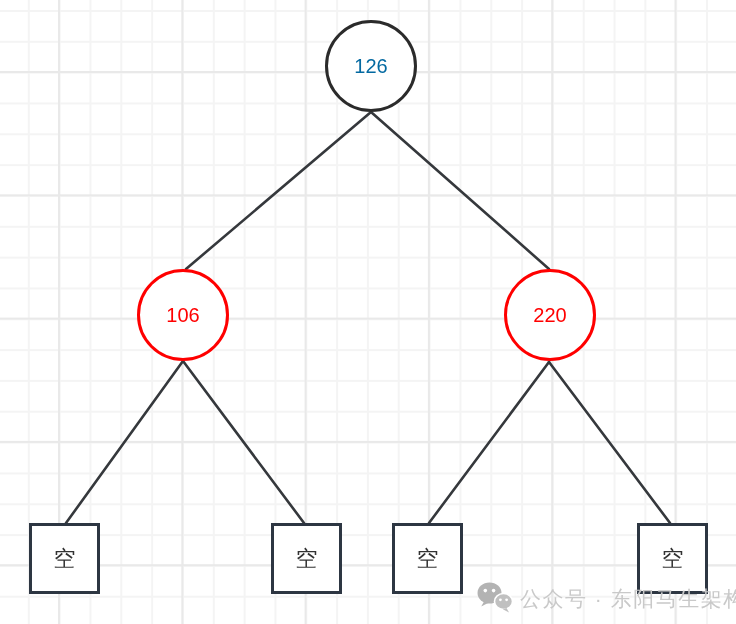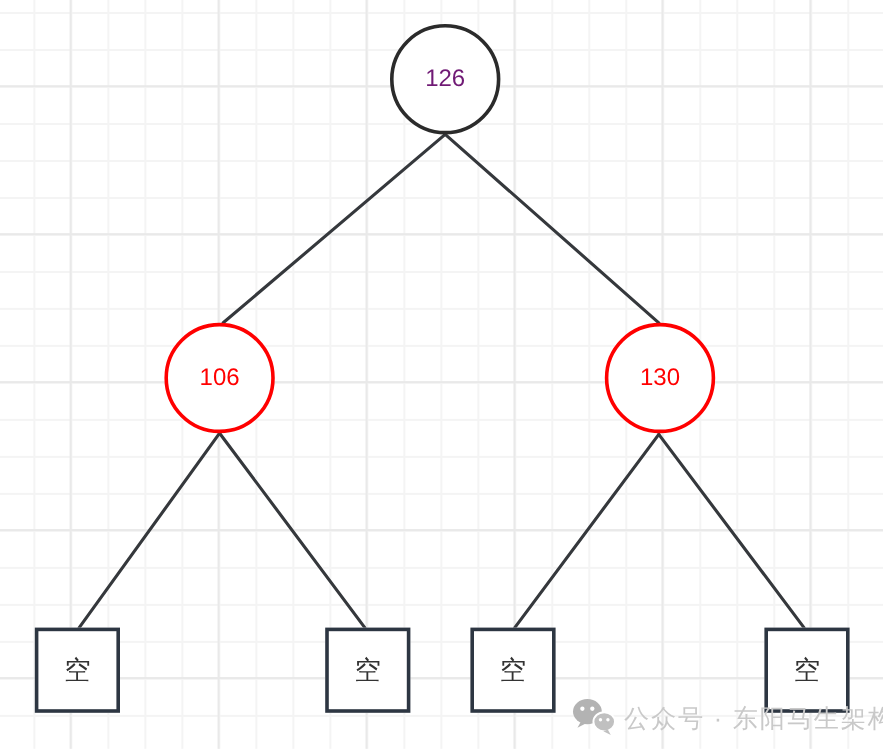--- a/index.html
+++ b/index.html
@@ -40,21 +40,21 @@
     justify-content: center;
     background: #ffffff;
     box-sizing: border-box;
     z-index: 2;
   }
   .node.circle {
     width: 92px; height: 92px;
     border-radius: 50%;
     border: 3px solid #2b2b2b;
     font-size: 20px;
-    color: #701a75;
+    color: #0369a1;
   }
   .node.circle.highlight {
     border-color: #ff0000;
     color: #ff0000;
   }
   .node.square {
     width: 71px; height: 71px;
     border: 3px solid #2d3642;
     font-size: 22px;
     color: #333333;
@@ -101,21 +101,21 @@
 
   <div class="node circle node-root">
     <span>126</span>
   </div>
 
   <div class="node circle highlight node-left">
     <span>106</span>
   </div>
 
   <div class="node circle highlight node-right">
-    <span>130</span>
+    <span>220</span>
   </div>
 
   <div class="node square node-leaf1">
     <span>空</span>
   </div>
 
   <div class="node square node-leaf2">
     <span>空</span>
   </div>
 

